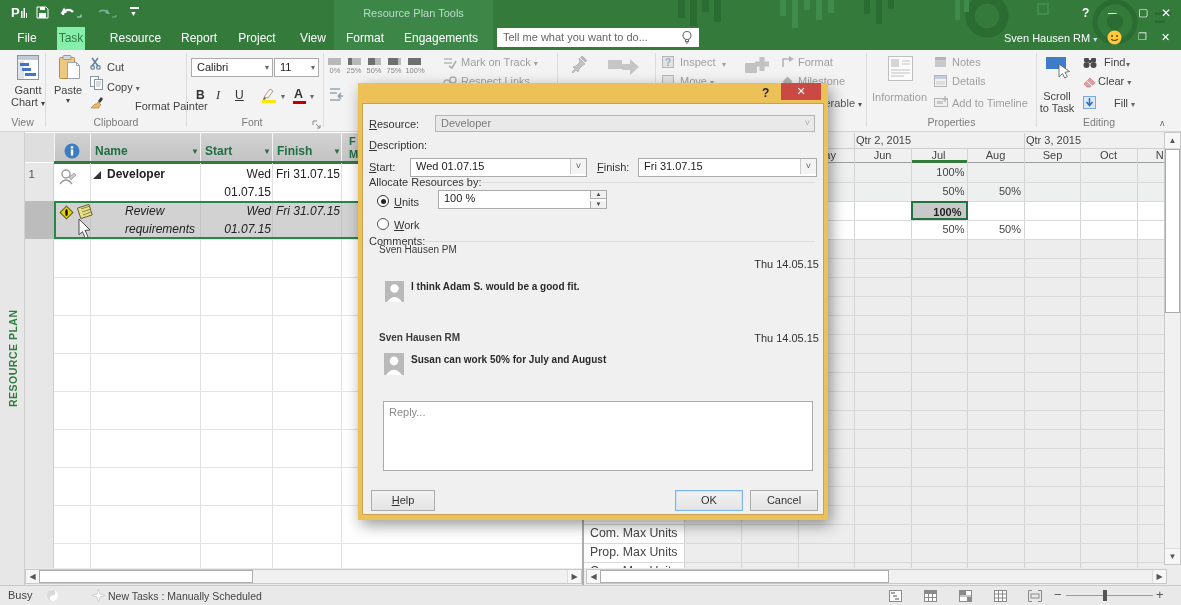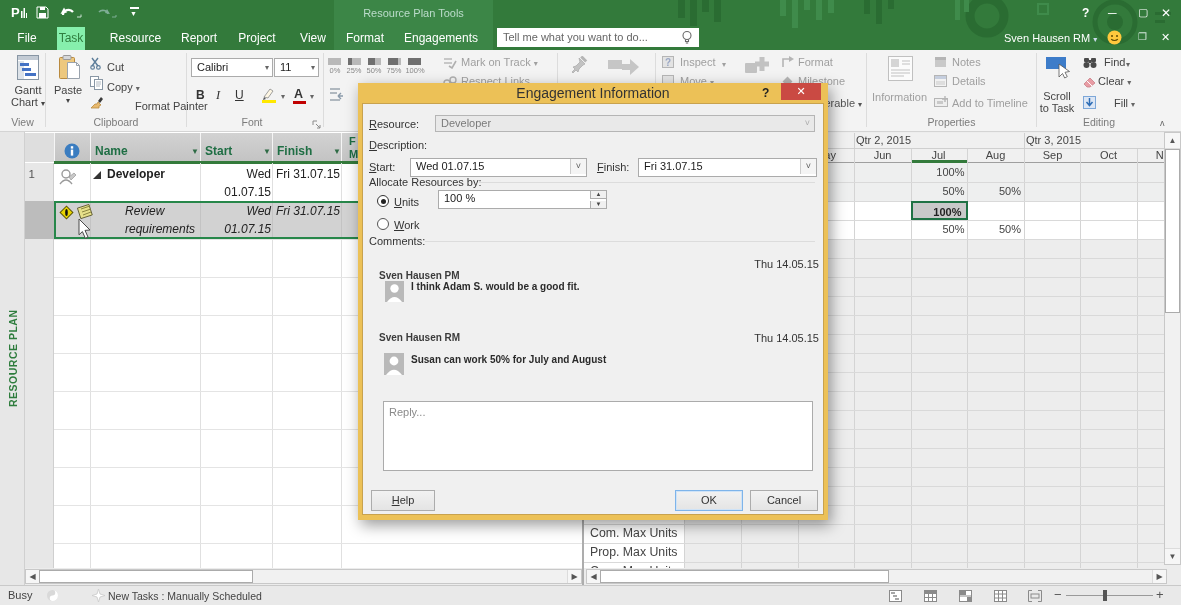--- a/index.html
+++ b/index.html
@@ -540,21 +540,20 @@
     <rect x="3" y="4" width="8" height="4" fill="none" stroke="#8a8a8a"></rect>
   </svg>
 
   <div class="ab" style="left:1054px;top:1px;font-size:13px;color:#555;">−</div>
   <div class="ab" style="left:1066px;top:9px;width:87px;height:1px;background:#9a9a9a;"></div>
   <div class="ab" style="left:1103px;top:4px;width:4px;height:11px;background:#555;"></div>
   <div class="ab" style="left:1156px;top:1px;font-size:13px;color:#555;">+</div>
 </div>
 
 <div class="ab" id="dialog" style="left:358px;top:83px;width:470px;height:437px;background:#ecc157;box-shadow:3px 5px 14px rgba(0,0,0,0.4);z-index:50;">
-  <div class="ab" style="left:0;top:0;width:470px;height:20px;text-align:center;line-height:20px;font-size:14px;color:#333;">Engagement Information</div>
   <div class="ab" style="left:404px;top:3px;font-size:12px;font-weight:bold;color:#222;">?</div>
   <div class="ab" style="left:423px;top:0;width:40px;height:17px;background:#ca4a43;color:#fff;text-align:center;line-height:17px;font-size:11px;">✕</div>
 
   <div class="ab" style="left:4px;top:20px;width:462px;height:412px;background:#f0f0f0;border:1px solid #c8a24e;box-sizing:border-box;">
     <div class="dlbl" style="left:6px;top:14px;"><u>R</u>esource:</div>
     <div class="ab" style="left:72px;top:11px;width:380px;height:17px;background:#e9e9e9;border:1px solid #b5b5b5;box-sizing:border-box;">
       <div class="ab" style="left:5px;top:0;line-height:15px;font-size:11px;color:#7a7a7a;">Developer</div>
       <div class="ab" style="right:4px;top:2px;font-size:9px;color:#aaa;">˅</div>
     </div>
     <div class="dlbl" style="left:6px;top:35px;"><u>D</u>escription:</div>
@@ -576,21 +575,21 @@
     <div class="dlbl" style="left:31px;top:92px;"><u>U</u>nits</div>
     <div class="dbox" style="left:75px;top:86px;width:167px;height:17px;">
       <div class="ab" style="left:5px;top:0;line-height:15px;font-size:11px;color:#1a1a1a;">100 %</div>
       <div class="ab" style="right:0px;top:0px;width:15px;height:7px;background:#f0f0f0;border-left:1px solid #acacac;border-bottom:1px solid #acacac;text-align:center;font-size:6px;line-height:7px;color:#444;">▲</div>
       <div class="ab" style="right:0px;bottom:0px;width:15px;height:7px;background:#f0f0f0;border-left:1px solid #acacac;text-align:center;font-size:6px;line-height:7px;color:#444;">▼</div>
     </div>
     <div class="ab" style="left:14px;top:114px;width:10px;height:10px;border:1px solid #555;border-radius:50%;background:#fff;"></div>
     <div class="dlbl" style="left:31px;top:115px;"><u>W</u>ork</div>
     <div class="dlbl" style="left:6px;top:131px;">Comments:</div>
     <div class="ab" style="left:62px;top:137px;width:390px;height:1px;background:#dcdcdc;"></div>
-    <div class="dlbl" style="left:16px;top:166px;font-weight:bold;color:#3b3b3b;font-size:10px;">Sven Hausen PM</div>
+    <div class="dlbl" style="left:16px;top:140px;font-weight:normal;color:#3b3b3b;font-size:10px;">Sven Hausen PM</div>
     <div class="dlbl" style="left:356px;top:154px;width:100px;text-align:right;">Thu 14.05.15</div>
     <svg class="ab" style="left:22px;top:177px;" width="19" height="21" viewBox="0 0 19 21">
       <rect x="0" y="0" width="19" height="21" fill="#b9b9b9"></rect>
       <circle cx="9.5" cy="7.5" r="4.2" fill="#fff"></circle>
           <path d="M2 21 q7.5-10 15 0z" fill="#fff"></path>
     </svg>
     <div class="dlbl" style="left:48px;top:177px;color:#2a2a2a;font-size:10px;font-weight:bold;">I think Adam S. would be a good fit.</div>
     <div class="dlbl" style="left:16px;top:228px;font-weight:bold;color:#3b3b3b;font-size:10px;">Sven Hausen RM</div>
     <div class="dlbl" style="left:356px;top:228px;width:100px;text-align:right;">Thu 14.05.15</div>
     <svg class="ab" style="left:21px;top:249px;" width="20" height="22" viewBox="0 0 20 22">

